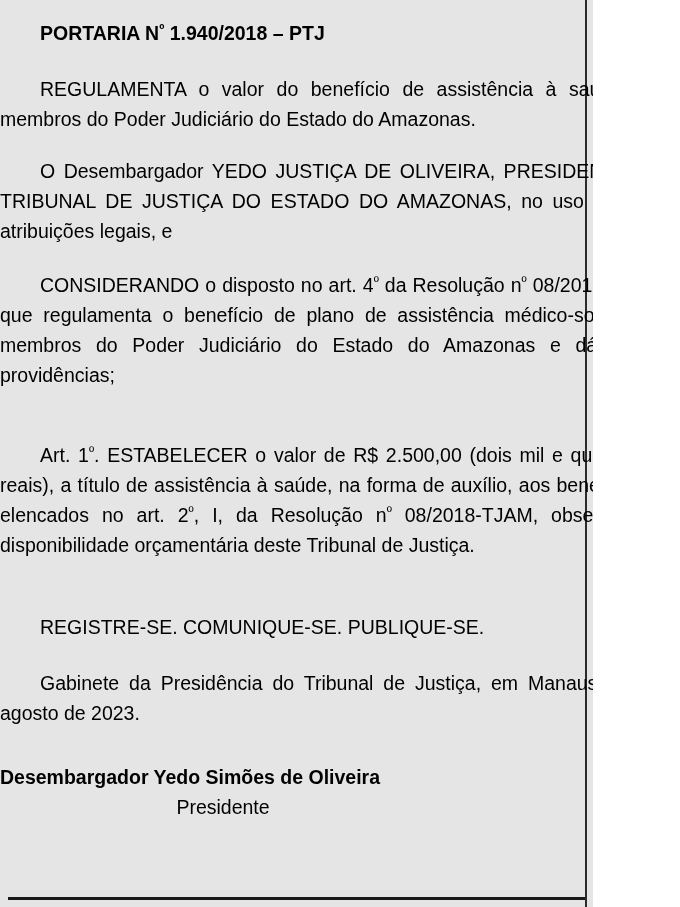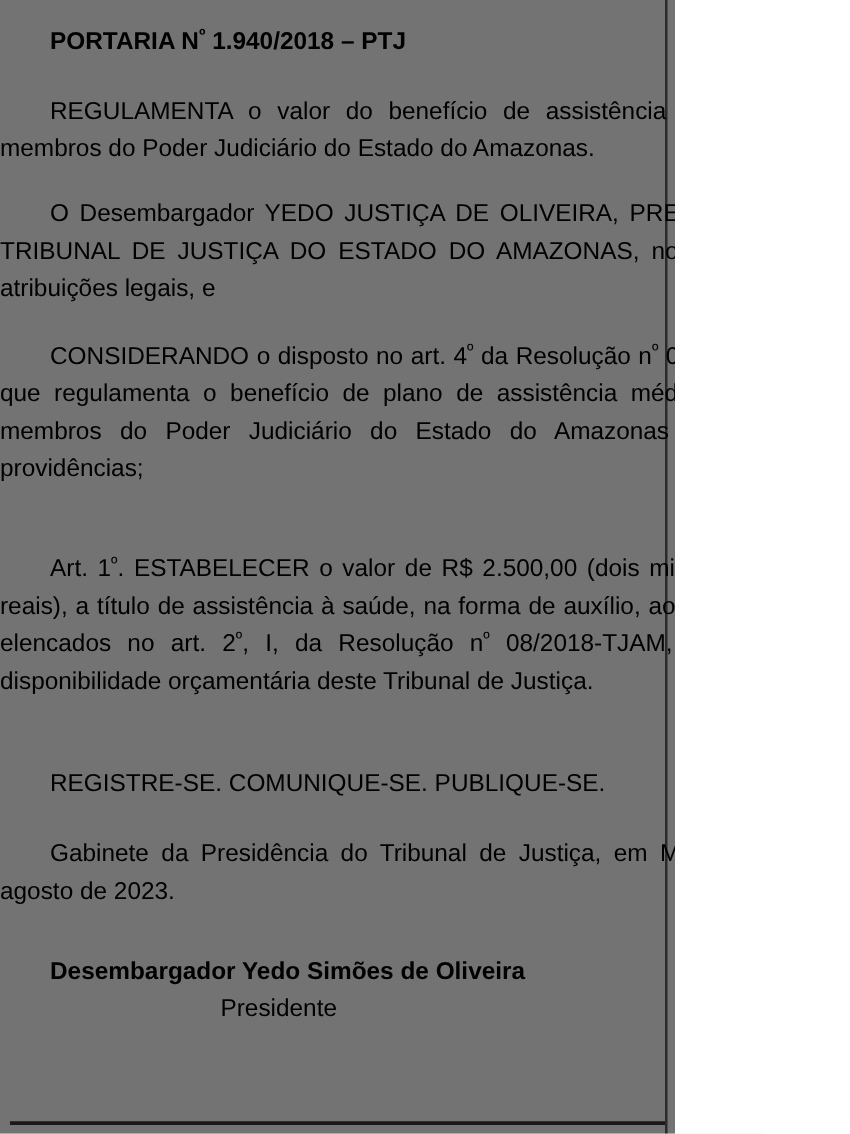--- a/index.html
+++ b/index.html
@@ -6,23 +6,23 @@
     margin: 0;
     padding: 0;
     background: #ffffff;
   }
   body {
     font-family: "Liberation Sans", sans-serif;
     color: #000000;
   }
   #page {
     position: relative;
-    width: 540px;
+    width: 593px;
     height: 907px;
-    background: #737373;
+    background: #e5e5e5;
     overflow: hidden;
     box-sizing: border-box;
   }
   
   #right-rule {
     position: absolute;
     top: 0;
     right: 6px;
     width: 2px;
     height: 907px;
@@ -85,21 +85,20 @@
   .art2-line {
     letter-spacing: -0.2px;
   }
   .nojust { text-align: left; }
   .sig-name {
     margin: 0;
     font-size: 19.5px;
     line-height: 30px;
     font-weight: bold;
     text-align: left;
-    padding-left: 40px;
   }
   .sig-role {
     margin: 0;
     font-size: 19.5px;
     line-height: 30px;
     font-weight: normal;
     text-align: center;
     padding-right: 220px;
   }
 </style>

